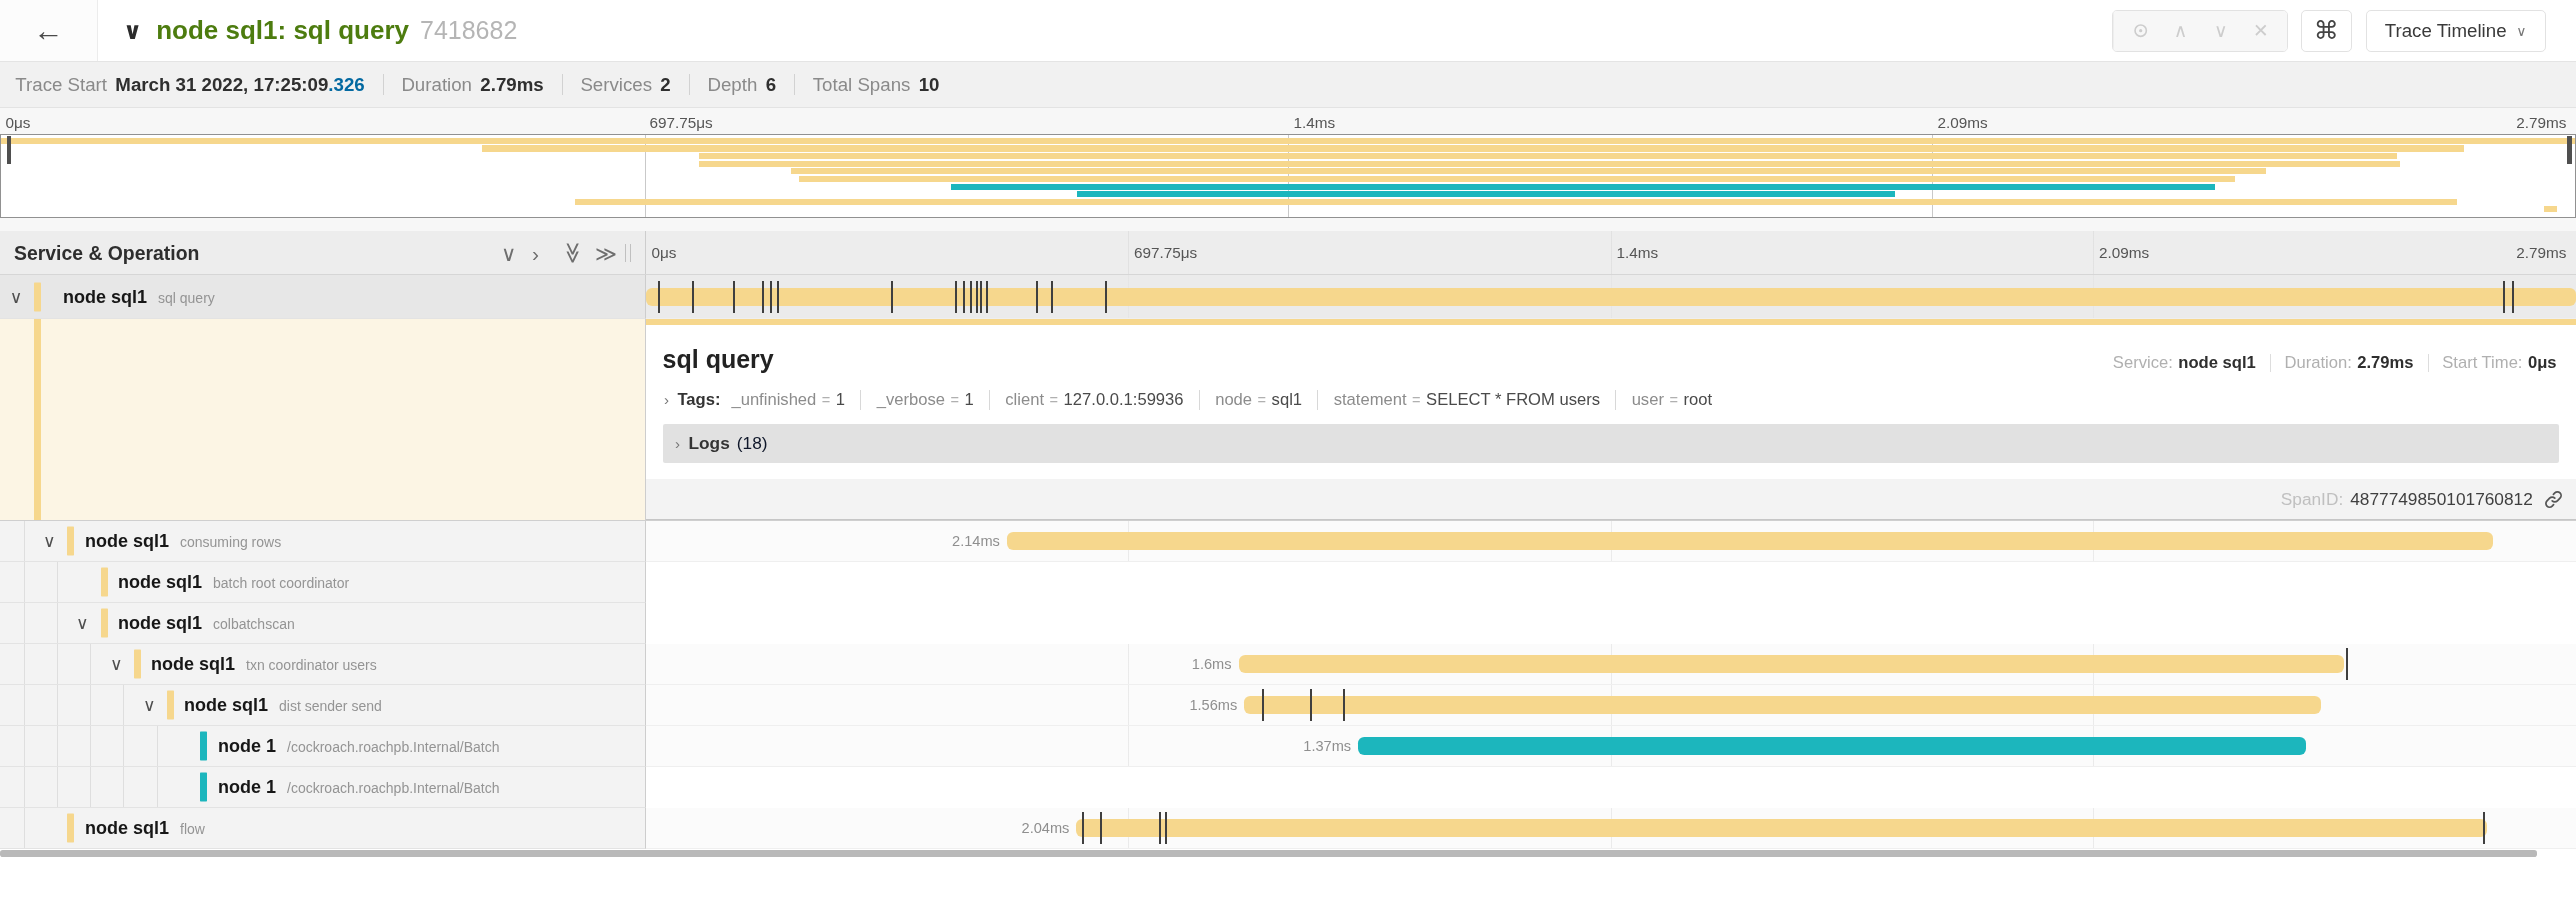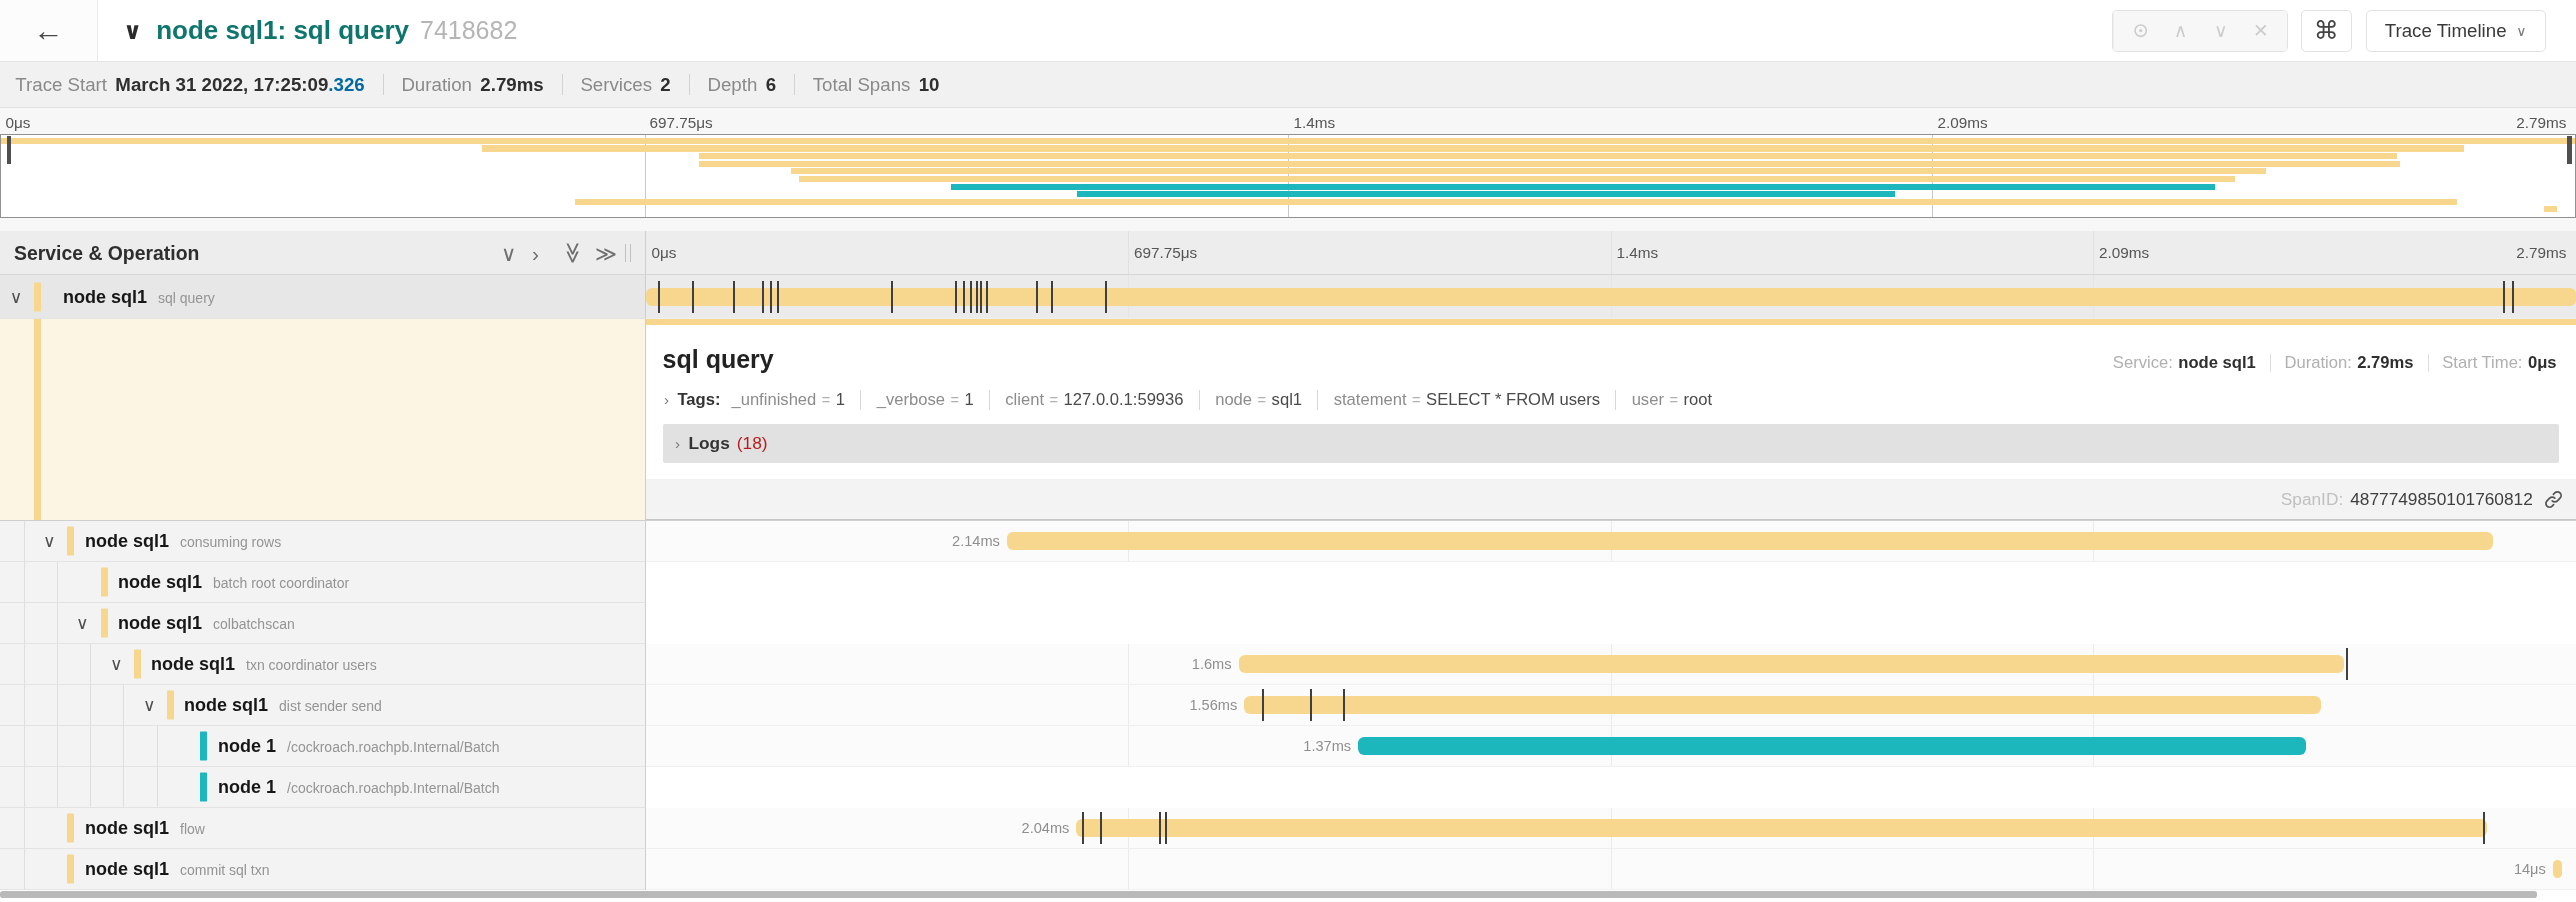--- a/index.html
+++ b/index.html
@@ -4,21 +4,21 @@
 <style>
   html,body{margin:0;padding:0;background:#fff;}
   .app{position:relative;width:2576px;height:903px;overflow:hidden;background:#fff;
        font-family:"Liberation Sans","DejaVu Sans",sans-serif;color:#222;}
 
   
   .hdr{height:62px;display:flex;align-items:center;background:#fff;border-bottom:0.7px solid #e4e4e4;box-sizing:border-box;}
   .back-btn{width:97px;height:100%;display:flex;align-items:center;justify-content:center;
             border-right:0.7px solid #ececec;font-size:30.5px;color:#4a4a4a;cursor:pointer;background:#fcfcfc;}
   .title-chev{margin-left:25px;font-size:23.6px;font-weight:bold;color:#2b2b2b;}
-  .trace-title{font-size:26px;font-weight:bold;color:#0f766e;margin-left:14px;white-space:nowrap;}
+  .trace-title{font-size:26px;font-weight:bold;color:#4d7c0f;margin-left:14px;white-space:nowrap;}
   .trace-id{font-size:25px;color:#b5b5b5;margin-left:11px;font-weight:400;}
   .hdr-spacer{flex:1;}
   .find-group{display:flex;height:40px;border:0.7px solid #e2e2e2;border-radius:4.9px;overflow:hidden;background:#fff;}
   .find-input{width:444px;border:none;outline:none;padding:0 15.3px;font-size:18px;color:#444;
               font-family:"Liberation Sans","DejaVu Sans",sans-serif;}
   .find-input::placeholder{color:#c4c4c4;}
   .find-suffix{width:173px;background:#f7f7f7;border-left:0.7px solid #eeeeee;display:flex;align-items:center;
                justify-content:space-evenly;color:#cdcdcd;font-size:18.7px;}
   .find-suffix .fico{display:flex;align-items:center;justify-content:center;width:28px;}
   .kbd-btn{width:49px;height:40px;margin-left:12.5px;border:0.7px solid #e2e2e2;border-radius:4.9px;background:#fff;
@@ -94,21 +94,21 @@
   .tags-row{display:flex;align-items:baseline;padding:16.6px 16.6px 0 18px;font-size:16.6px;white-space:nowrap;cursor:pointer;}
   .acc-chev{color:#777;font-size:15.3px;margin-right:8.3px;}
   .tags-title{font-weight:bold;color:#333;margin-right:11px;}
   .tag-item{display:flex;align-items:baseline;color:#8c8c8c;}
   .tag-item .teq{color:#b0b0b0;margin:0 5.5px;font-size:14.6px;}
   .tag-item .tval{color:#4a4a4a;}
   .tag-item + .tag-item{border-left:0.7px solid #d8d8d8;margin-left:15.3px;padding-left:15.3px;}
   .logs-bar{margin:14px 16.6px 0 16.6px;height:39px;background:#e1e1e1;border-radius:2.1px;display:flex;align-items:center;
             padding:0 12.5px;font-size:17.3px;cursor:pointer;}
   .logs-title{font-weight:bold;color:#333;margin-right:7px;}
-  .logs-count{color:#b91c1c;}
+  .logs-count{color:#0f172a;}
   .spanid-bar{margin-top:auto;height:40px;background:#f3f3f3;border-bottom:1.4px solid #c6c6c6;box-sizing:content-box;
               display:flex;align-items:center;justify-content:flex-end;padding-right:12.5px;font-size:17.3px;}
   .spanid-label{color:#c0c0c0;}
   .spanid-value{color:#3f3f3f;margin-left:7px;}
   .link-ico{margin-left:9.7px;display:flex;align-items:center;cursor:pointer;}
 
   
   .hscroll{height:9px;background:#fff;position:relative;}
   .hthumb{position:absolute;left:0;top:1.4px;height:6.2px;width:2537px;background:#b9b9b9;border-radius:2.8px;cursor:pointer;}
 </style>
@@ -427,31 +427,20 @@
           <div class="row-right">
             <div class="dur" style="right: calc(77.7% + 7px);">2.04ms</div>
             <div class="bar" style="left: 22.3%; width: 73.1%; background: rgb(246, 215, 141);"></div>
             <div class="ltick" style="left: 22.6%; background: rgb(63, 63, 63);"></div>
             <div class="ltick" style="left: 23.5%; background: rgb(63, 63, 63);"></div>
             <div class="ltick" style="left: 26.6%; background: rgb(63, 63, 63);"></div>
             <div class="ltick" style="left: 26.9%; background: rgb(63, 63, 63);"></div>
             <div class="ltick" style="left: 95.2%; background: rgb(63, 63, 63);"></div>
           </div>
         </div>
-        <div class="row">
-          <div class="row-left">
-            <div class="guide" style="left: 23.6px;"></div>
-            <div class="cbar" style="left: 67px; background: rgb(246, 215, 141);"></div>
-            <div class="tree-label" style="left: 85px;"><span class="svc">node sql1</span><span class="op">commit sql txn</span></div>
-          </div>
-          <div class="row-right">
-            <div class="dur" style="right: calc(1.2% + 7px);">14μs</div>
-            <div class="bar" style="left: 98.8%; width: 0.5%; background: rgb(246, 215, 141);"></div>
-          </div>
-        </div>
       </div>
 
     <div class="hscroll">
       <div class="hthumb"></div>
     </div>
   </div>
 
 </div>
 
 

